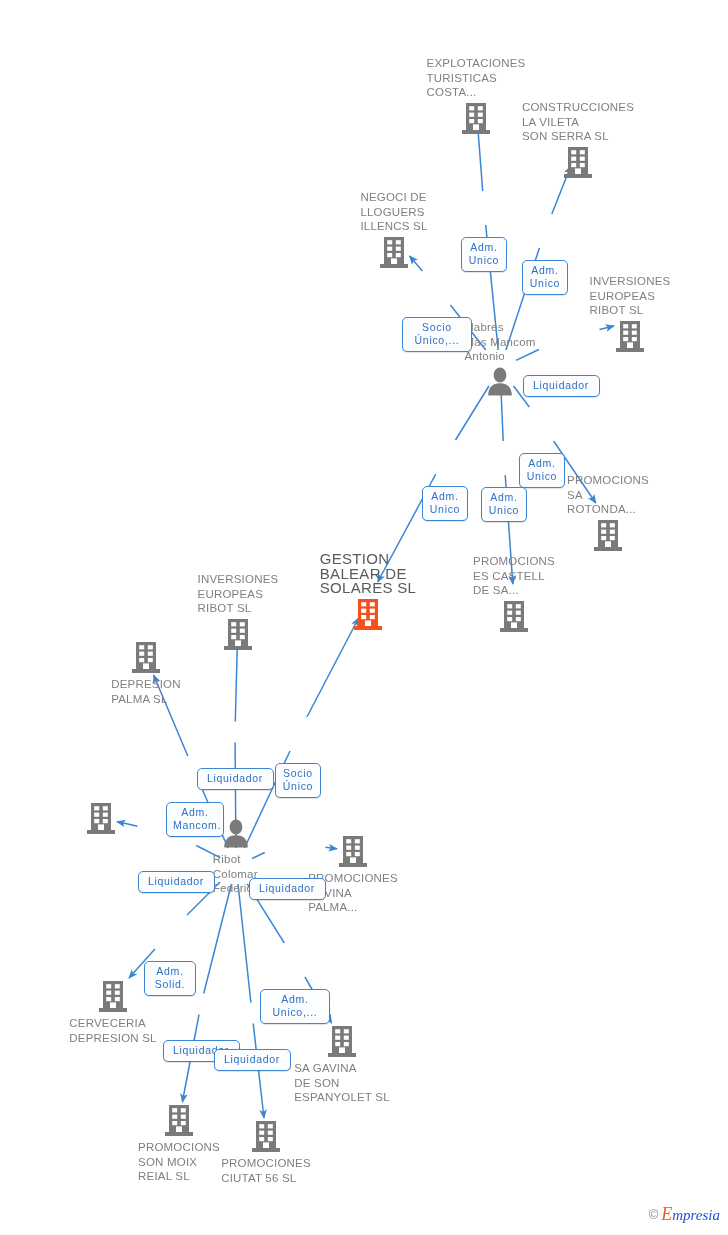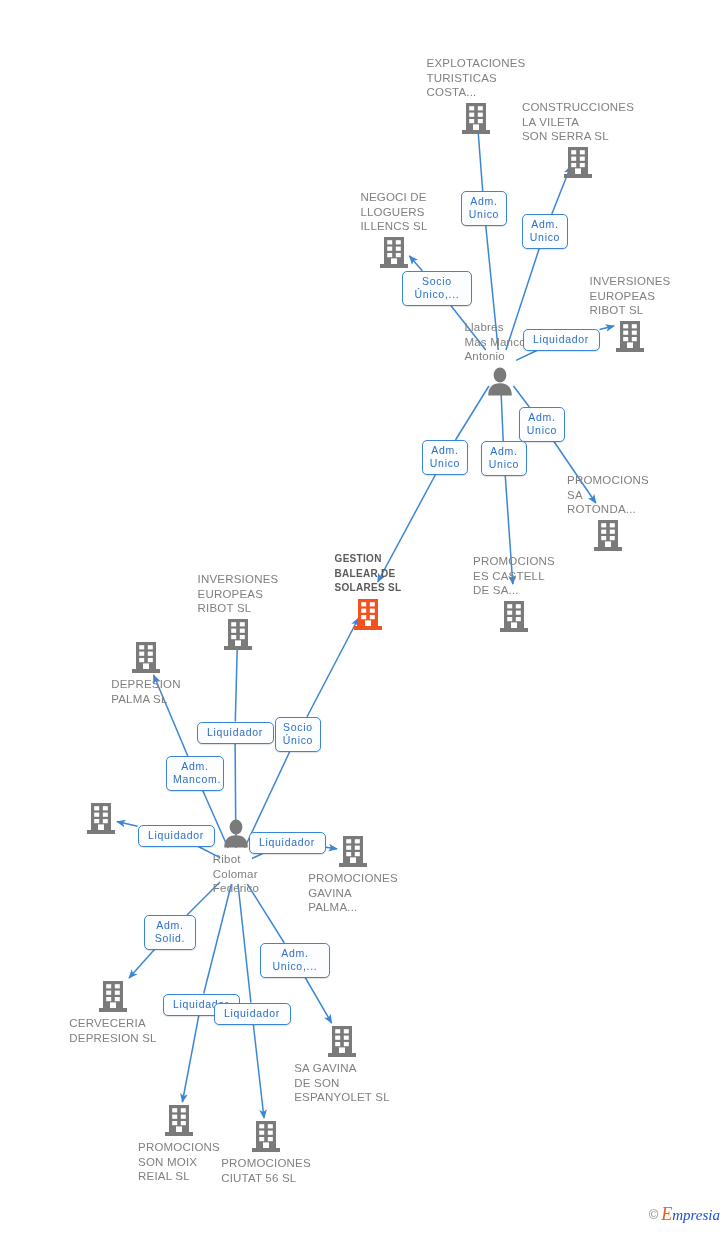--- a/index.html
+++ b/index.html
@@ -37,22 +37,22 @@
     font-size: 11.5px;
     line-height: 14.5px;
     color: #808080;
     text-align: left;
     letter-spacing: 0.2px;
     white-space: pre-line;
     margin-bottom: 2px;
   }
   .node.focus .caption {
     color: #5a5a5a;
-    font-weight: bold;
-    font-size: 10px;
+    font-weight: normal;
+    font-size: 15px;
     letter-spacing: 0.3px;
   }
   .node.below .caption {
     margin-bottom: 0;
     margin-top: 3px;
   }
   .ico {
     display: block;
   }
   .label {
@@ -62,20 +62,21 @@
     background: #fcfdff;
     color: #2f6fc4;
     font-size: 10.5px;
     line-height: 13px;
     text-align: center;
     padding: 3px 6px 4px 6px;
     letter-spacing: 0.7px;
     white-space: pre-line;
     box-sizing: border-box;
     box-shadow: 0 1px 1px rgba(0,0,0,0.12);
+    margin-top: 46px;
   }
   #watermark {
     position: absolute;
     right: 8px;
     bottom: 10px;
     display: flex;
     align-items: center;
     gap: 3px;
     font-size: 15px;
     color: #e8601c;

